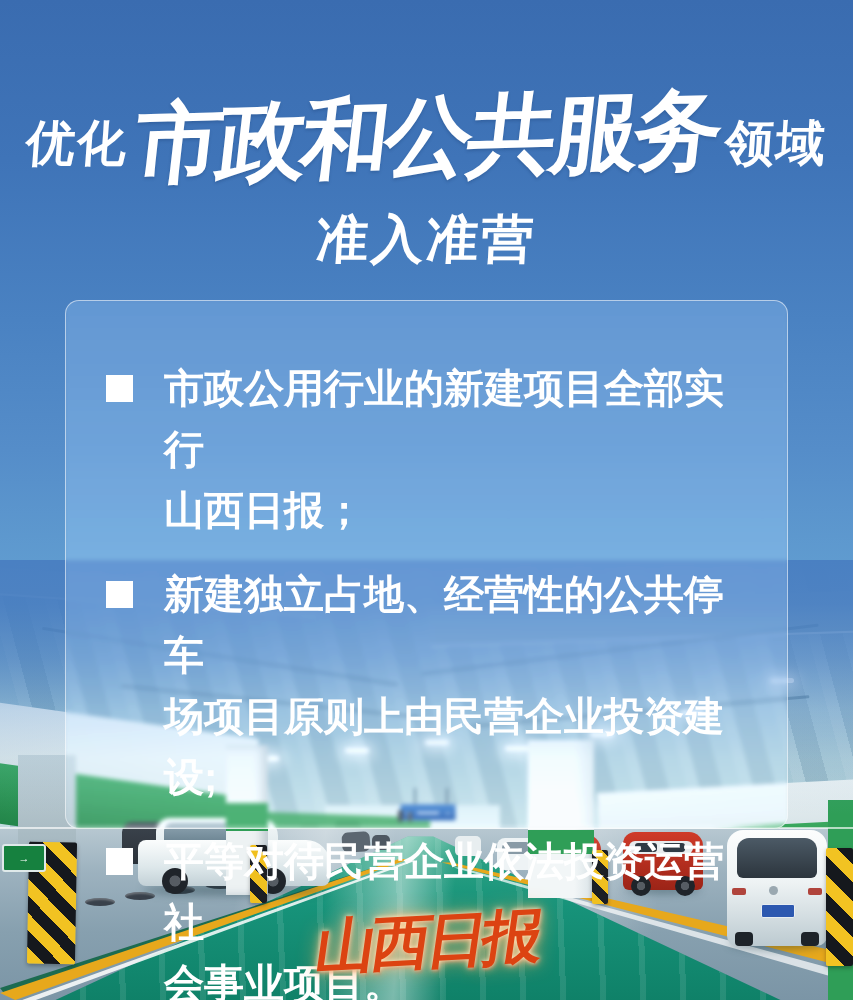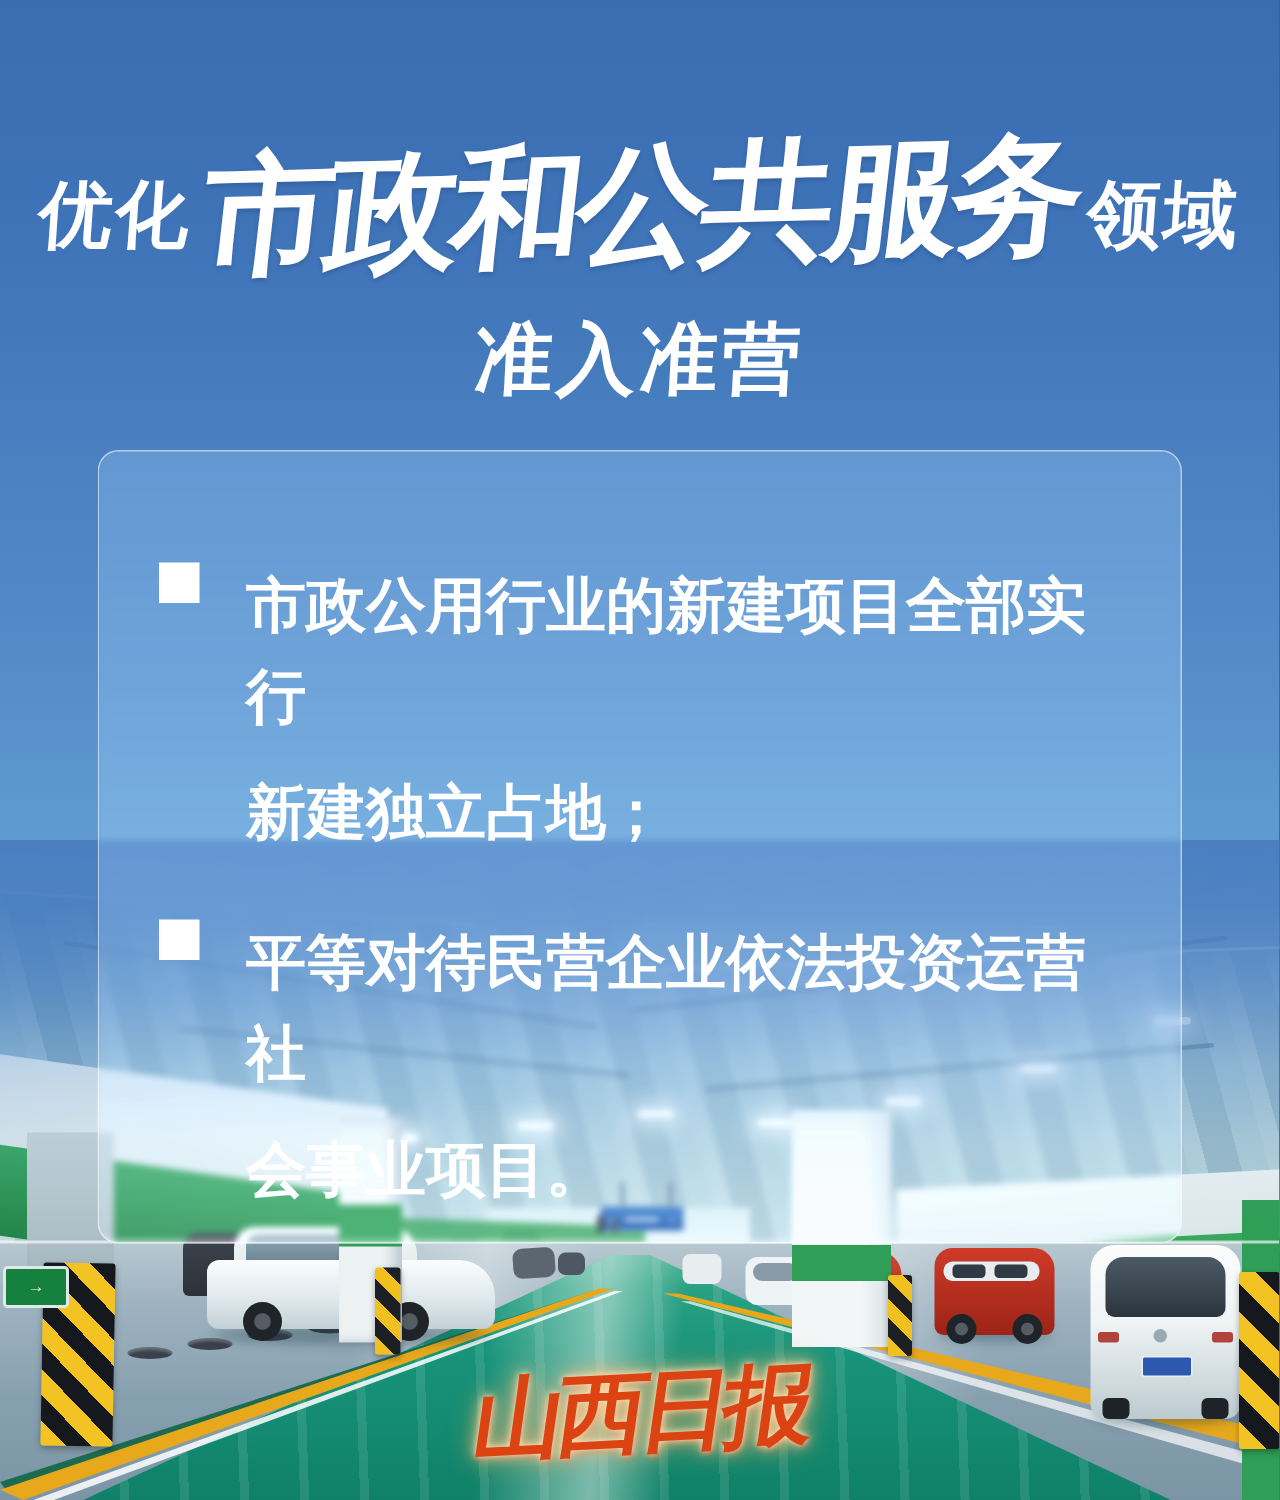--- a/index.html
+++ b/index.html
@@ -98,21 +98,21 @@
   
   .card{position:absolute;left:65px;top:300px;width:723px;height:529px;z-index:4;
     border:1.5px solid rgba(255,255,255,.55);border-radius:14px;
     background:rgba(210,232,246,.14);
     backdrop-filter:blur(2px) brightness(1.08) saturate(.95);
     box-sizing:border-box;}
   .bullets{position:absolute;left:40px;right:30px;top:57px;}
   .bullet{display:flex;margin-bottom:23px;}
   .sq{flex:none;width:27px;height:27px;margin-top:17px;margin-right:31px;background:#fff;color:transparent;overflow:hidden;font-size:10px;}
   .bullet-text{color:var(--text-white,#fff);font-size:40px;line-height:61px;font-weight:600;letter-spacing:0;}
-  .bullet-text span{display:block;margin-top:16px;}
+  .bullet-text span{display:block;}
 
   
   .logo{position:absolute;left:0;right:0;top:902px;z-index:6;display:flex;justify-content:center;align-items:flex-end;gap:12px;white-space:nowrap;}
   .brand{font-family:"Liberation Serif","DejaVu Serif",serif;font-size:60px;font-weight:900;letter-spacing:-5px;
     color:var(--brand-red,#dc4312);transform:skewX(-11deg) rotate(-3deg);
     text-shadow:0 0 4px #ffe9c4,0 0 10px #ffc98e,0 0 20px rgba(255,170,90,.85),1px 2px 3px rgba(140,30,0,.5);}
   .brand-suffix{font-size:49px;font-weight:900;color:#fff3df;margin-bottom:5px;letter-spacing:1px;
     text-shadow:0 0 3px var(--brand-red,#dc4312),0 0 6px var(--brand-red,#dc4312),0 0 13px #c23a0e,2px 2px 4px rgba(120,25,0,.55);}
 </style>
 </head>
@@ -254,21 +254,28 @@
   </div>
 
   <div class="hairline"></div>
 
   <div class="card">
     <div class="bullets">
       <div class="bullet">
         <span class="sq">■</span>
         <div class="bullet-text">
           <span>市政公用行业的新建项目全部实行</span>
-          <span>新建独立占地；</span>
+          <span>山西日报；</span>
+        </div>
+      </div>
+      <div class="bullet">
+        <span class="sq">■</span>
+        <div class="bullet-text">
+          <span>新建独立占地、经营性的公共停车</span>
+          <span>场项目原则上由民营企业投资建设;</span>
         </div>
       </div>
       <div class="bullet">
         <span class="sq">■</span>
         <div class="bullet-text">
           <span>平等对待民营企业依法投资运营社</span>
           <span>会事业项目。</span>
         </div>
       </div>
     </div>

